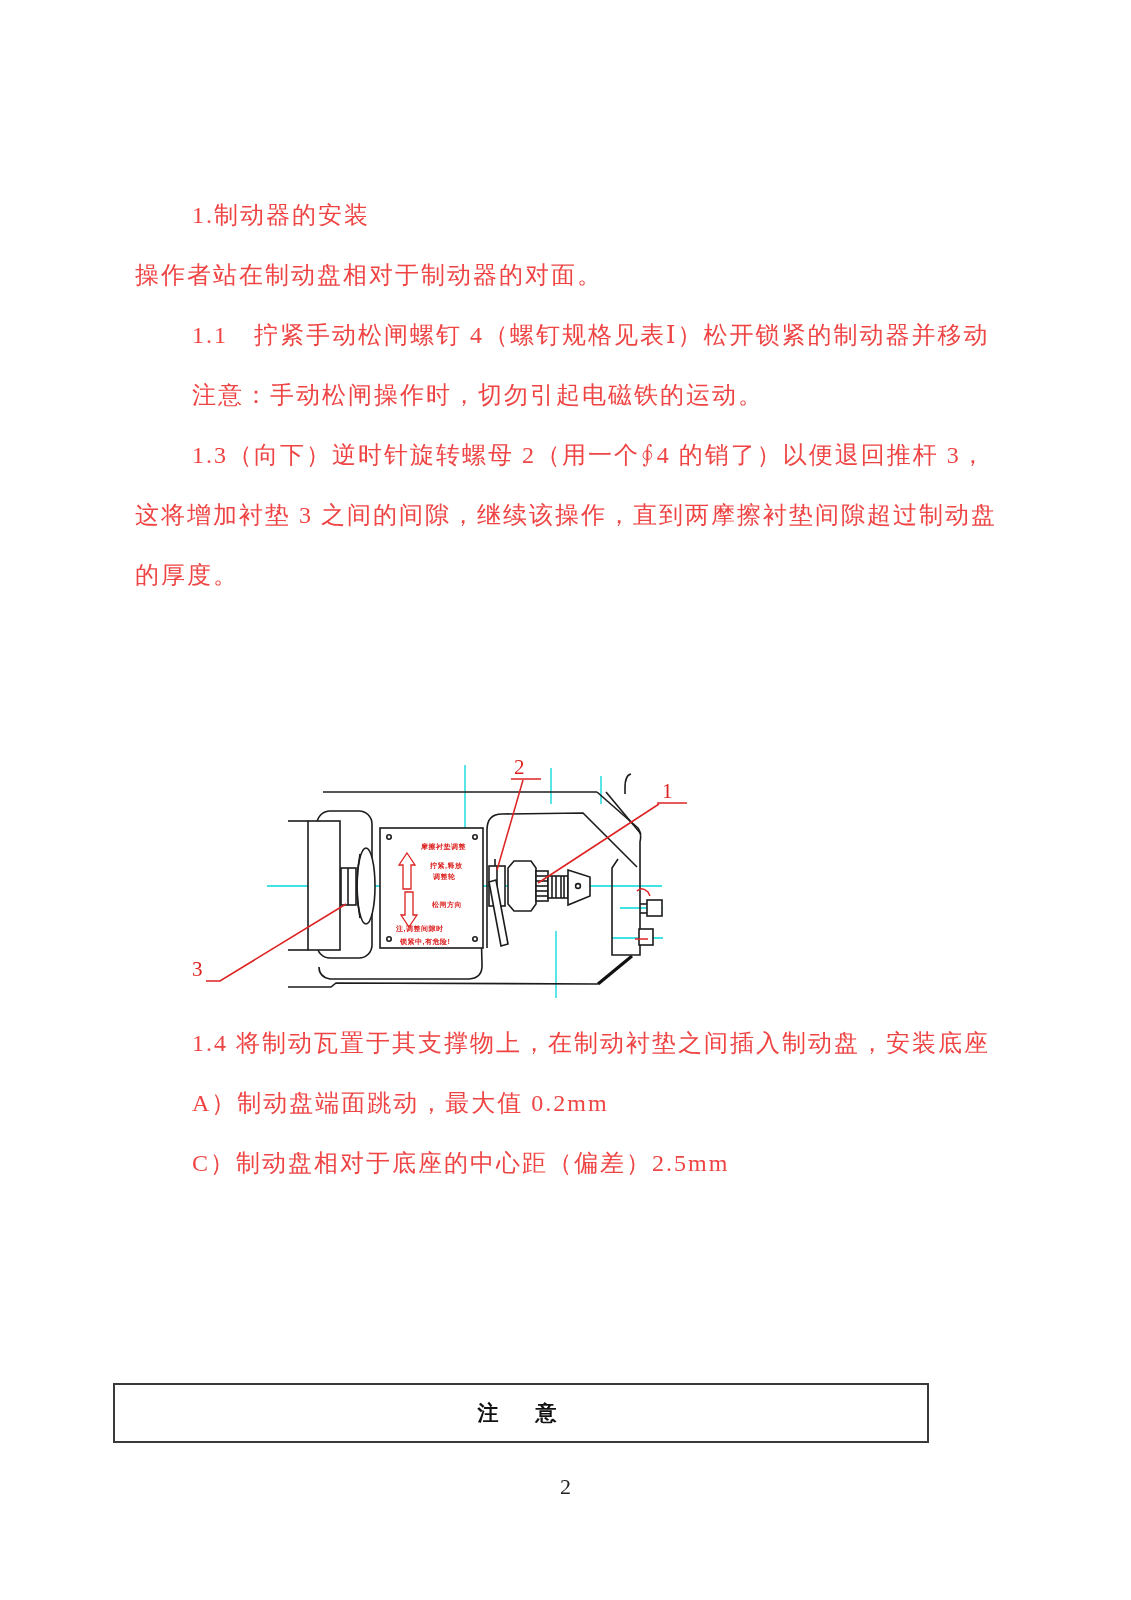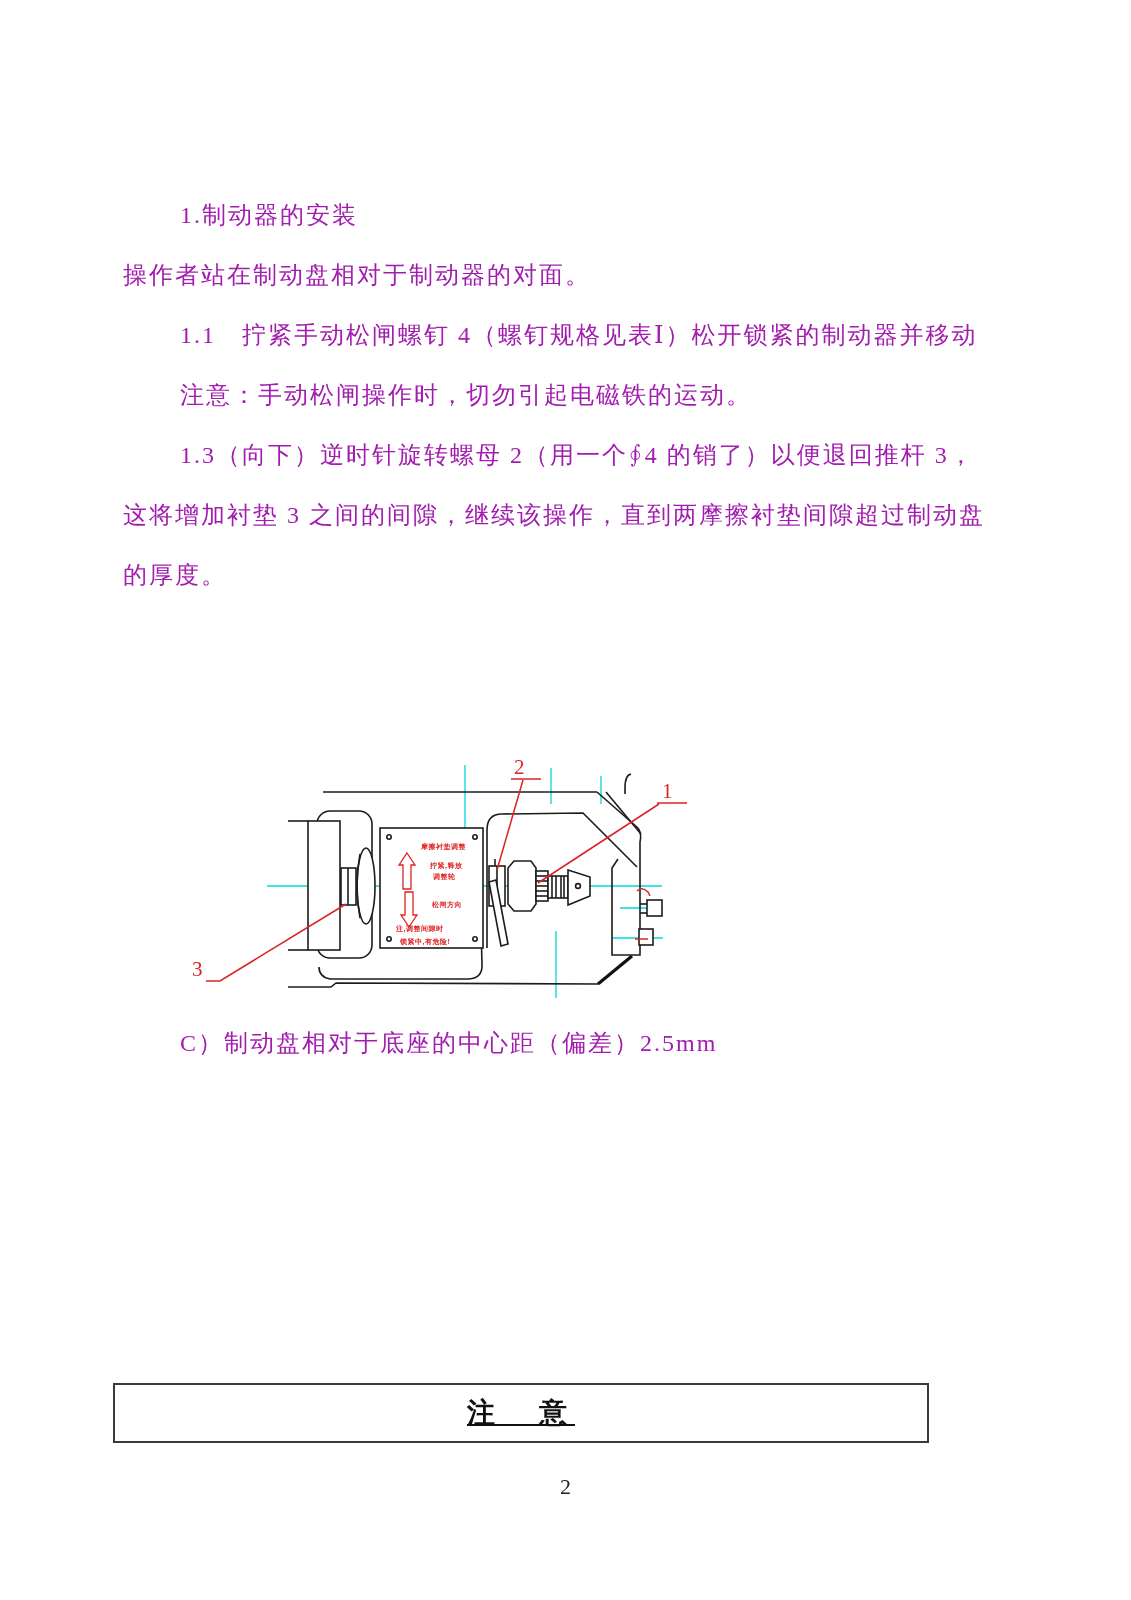--- a/index.html
+++ b/index.html
@@ -4,32 +4,32 @@
 <style>
   html,body{margin:0;padding:0;}
   body{
     width:1131px;height:1600px;position:relative;background:#ffffff;
     font-family:"Liberation Serif","DejaVu Serif",serif;color:#1a1a1a;
     overflow:hidden;
   }
   .textblock{position:absolute;left:123px;width:895px;}
   .tline{
     height:60px;line-height:60px;font-size:24px;letter-spacing:2px;
-    white-space:nowrap;color:#a21caf;
+    white-space:nowrap;color:#ef4444;margin-left:12px;
   }
   .tline.indent{padding-left:57px;}
   #top-text{top:185px;}
   #bottom-text{top:1013px;}
   #diagram{position:absolute;left:180px;top:718px;width:520px;height:300px;}
   #note-box{
     position:absolute;left:113px;top:1383px;width:812px;height:56px;
     border:2px solid #3a3a3a;display:flex;align-items:center;justify-content:center;
   }
   #note-box .note-label{
-    font-size:28px;font-weight:bold;letter-spacing:8px;color:#111;text-decoration:underline;
+    font-size:21px;font-weight:bold;letter-spacing:8px;color:#111;
   }
   #page-footer{
     position:absolute;left:0;top:1474px;width:1131px;text-align:center;
     font-size:22px;color:#222;
   }
   svg .blk{stroke:#1c1c1c;stroke-width:1.6;fill:none;}
   svg .blkf{stroke:#1c1c1c;stroke-width:1.6;fill:#ffffff;}
   svg .thick{stroke:#111;stroke-width:3.2;fill:none;}
   svg .cyan{stroke:#00d8d8;stroke-width:1.3;fill:none;}
   svg .red{stroke:#dd2222;stroke-width:1.5;fill:none;}
@@ -138,20 +138,22 @@
     <line class="red" x1="477" y1="85" x2="507" y2="85"></line>
     <line class="red" x1="479" y1="86" x2="358" y2="165"></line>
     <text class="redtxt" x="12" y="258">3</text>
     <path class="red" d="M26,263 L40,263 L166,186"></path>
     <path class="red" d="M457,173 Q462,168 468,174 L470,178"></path>
     <line class="red" x1="455" y1="221" x2="468" y2="221"></line>
   </g>
 </svg>
 
 <div id="bottom-text" class="textblock">
+  <div class="tline indent">1.4 将制动瓦置于其支撑物上，在制动衬垫之间插入制动盘，安装底座</div>
+  <div class="tline indent">A）制动盘端面跳动，最大值 0.2mm</div>
   <div class="tline indent">C）制动盘相对于底座的中心距（偏差）2.5mm</div>
 </div>
 
 <div id="note-box">
   <span class="note-label">注　意</span>
 </div>
 
 <div id="page-footer">2</div>
 
 </body></html>

